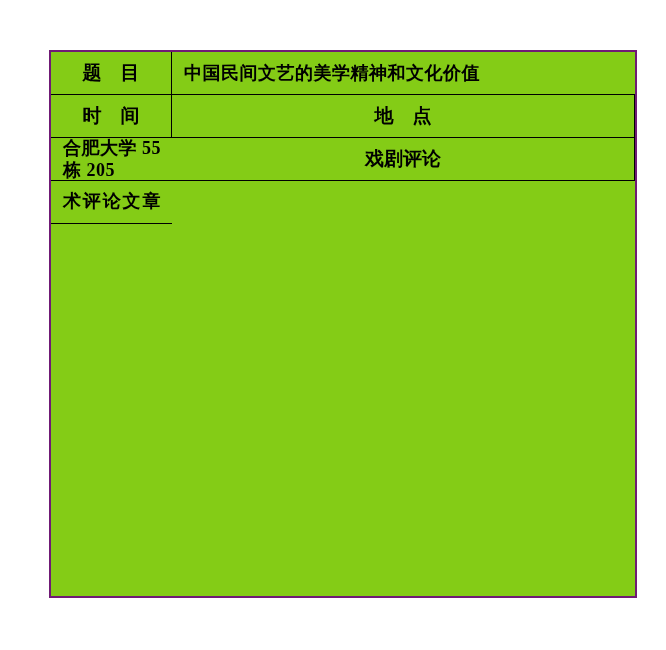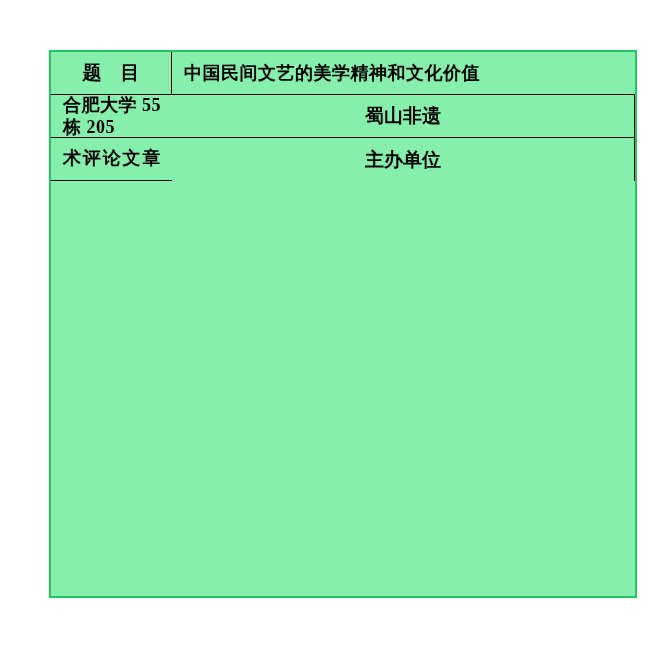--- a/index.html
+++ b/index.html
@@ -15,22 +15,22 @@
     width: 666px; height: 650px;
     background: #ffffff;
   }
   .info-table {
     position: absolute;
     left: 49px; top: 50px;
     width: 588px; height: 548px;
     display: grid;
     grid-template-columns: 121px 1fr;
     grid-template-rows: 43px 43px 43px 43px 332px 42px;
-    border: 2px solid #22c55e;
-    background: #86efac;
+    border: 2px solid #701a75;
+    background: #84cc16;
   }
   .cell {
     display: flex;
     align-items: center;
     font-size: 18px;
     line-height: 1.25;
     overflow: hidden;
   }
   .label-cell {
     justify-content: center;
@@ -65,24 +65,25 @@
 </head>
 <body>
 
 <div class="page">
   <div class="info-table">
 
     <div class="cell label-cell">题　目</div>
     <div class="cell value-cell">中国民间文艺的美学精神和文化价值</div>
 
 
+    <div class="cell label-cell">时　间</div>
 
+    <div class="cell label-cell">地　点</div>
     <div class="cell value-cell">合肥大学 55 栋 205</div>
 
-    <div class="cell label-cell">蜀山非遗</div>
+    <div class="cell label-cell">戏剧评论</div>
     <div class="cell value-cell bio-cell">
       <p class="bio-text">刘晓明，安徽省民间文艺家协会副主席，第九届中国民间文艺家协会理事、中国文艺评论家协会会员、中国曲艺家协会会员、合肥市非遗专家库专家。撰写并发表民间文艺评论、戏剧评论、美术评论文章近百篇，组织编纂《当代中国画研究论文集》《近现代中国画研究论文选集》《新安画派》《走读合肥》《蜀山非遗》《“包公杯”•全国反腐倡廉曲艺作品征集优秀作品集》等。</p>
     </div>
 
-    <div class="cell label-cell last-row">主办单位</div>
 
   </div>
 </div>
 
 </body></html>

